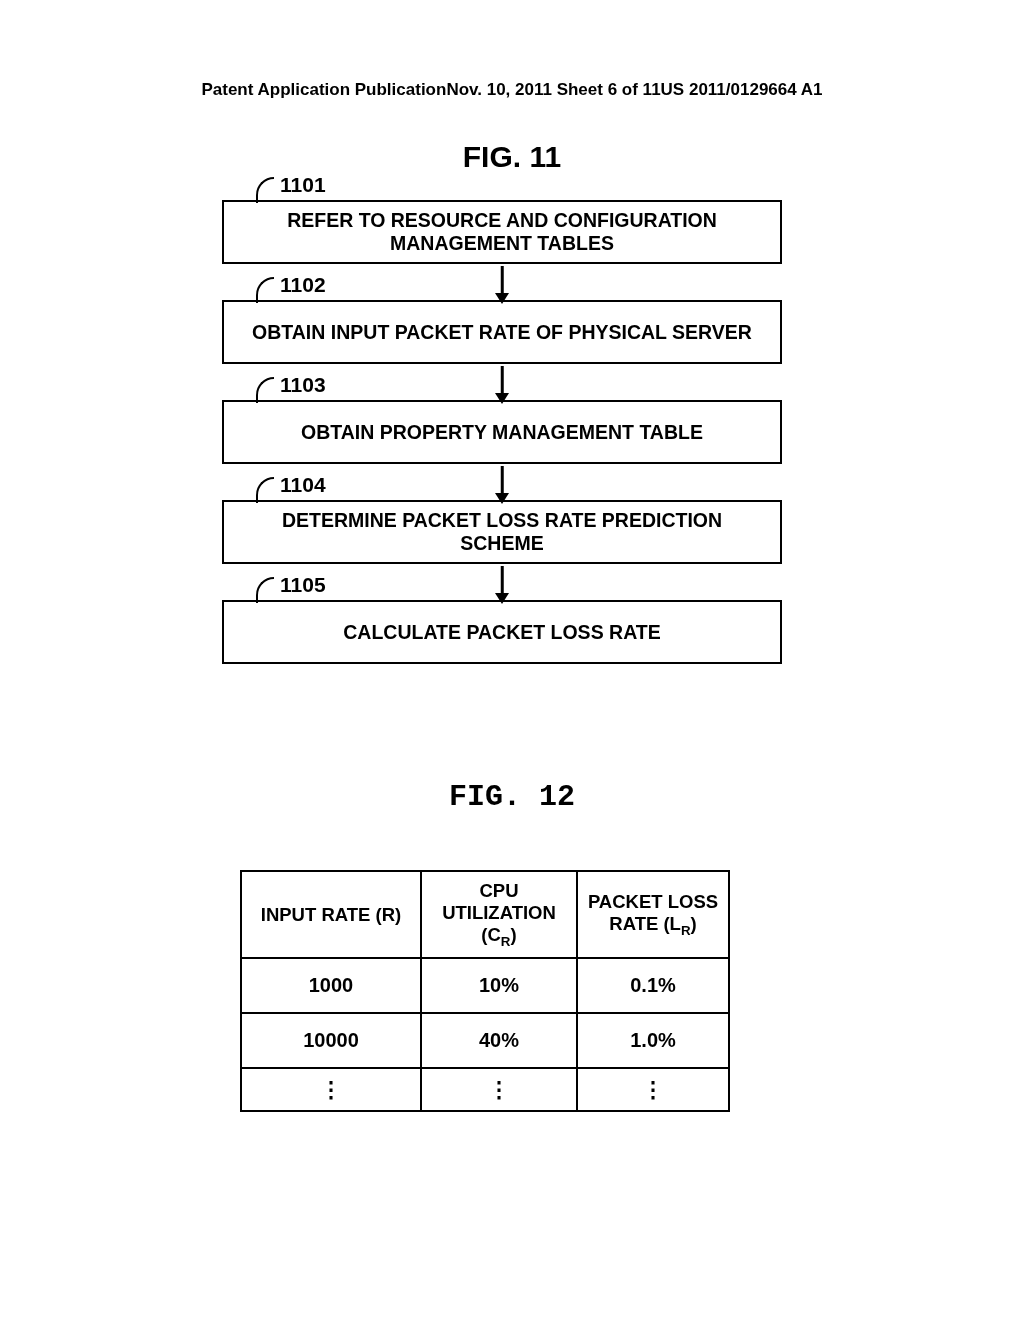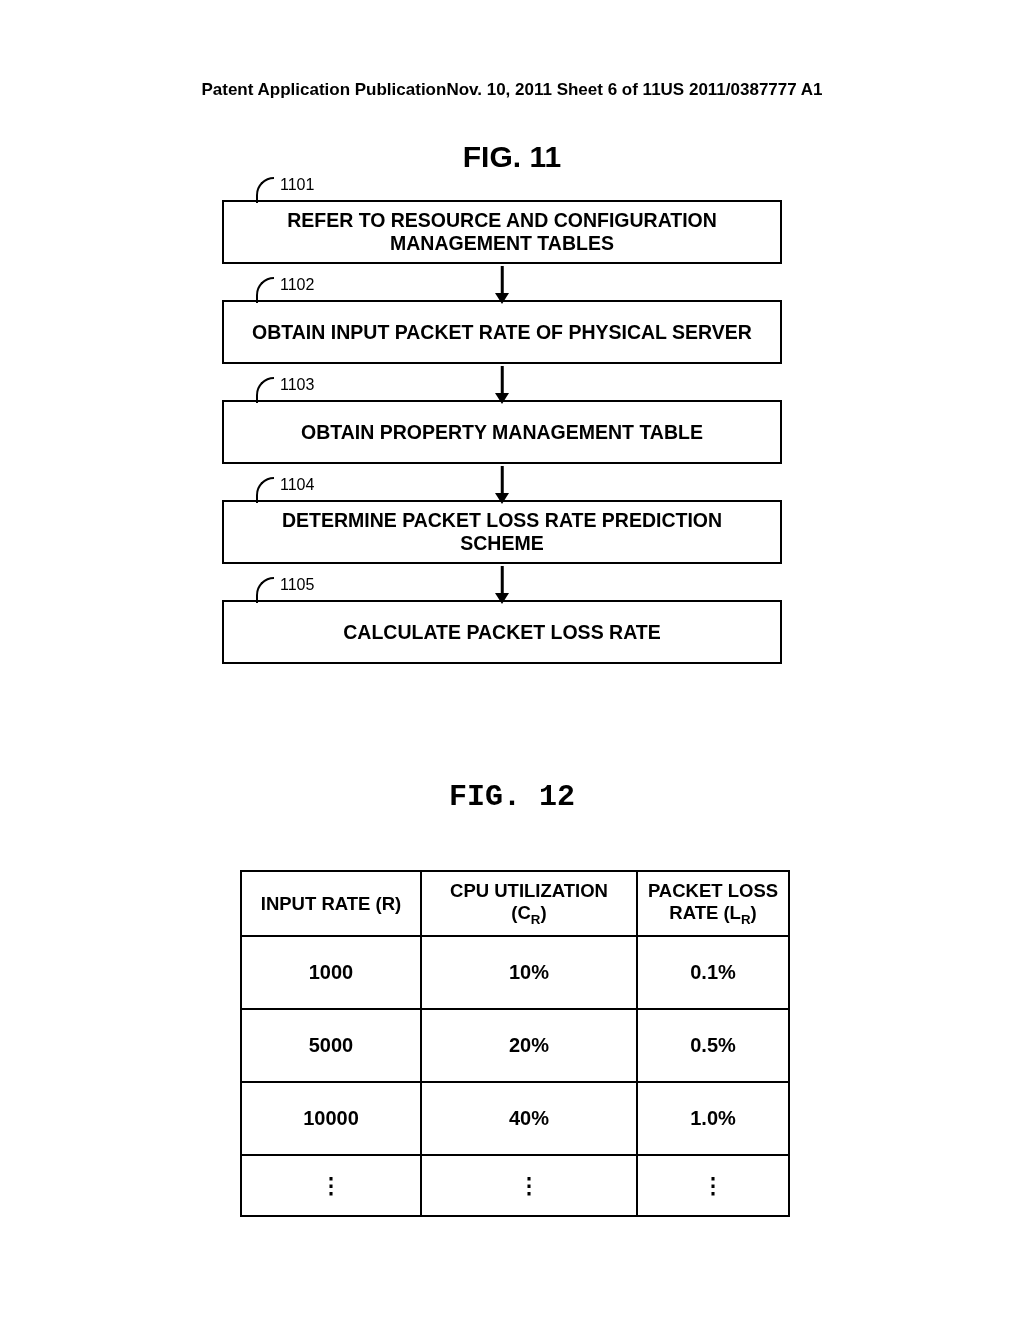--- a/index.html
+++ b/index.html
@@ -10,45 +10,45 @@
 .fig-title { text-align: center; font-size: 30px; font-weight: bold; position: absolute; width: 100%; }
 .fig11-title { top: 140px; }
 .fig12-title { top: 780px; font-family: Liberation Mono, monospace; }
 
 .flowchart { position: absolute; top: 200px; left: 222px; width: 580px; }
 .flow-box { border: 2.5px solid #000; width: 560px; min-height: 64px; display:flex; align-items:center; justify-content:center; text-align: center; font-size: 19.5px; font-weight: bold; padding: 7px 22px; line-height: 1.18; margin-bottom: 36px; font-family: Arial, Helvetica, sans-serif; position: relative; }
 .flow-box:last-child { margin-bottom: 0; }
 
 .ref-row { position: absolute; left: 32px; top: -30px; display:flex; align-items:center; height:30px; }
 .ref-leader { width: 18px; height: 26px; border-left: 2px solid #000; border-top: 2px solid #000; border-top-left-radius: 18px; margin-top:6px; }
-.ref-num { font-size: 16px; font-weight: normal; margin-left: 6px; margin-top:-3px; }
+.ref-num { font-size: 21px; font-weight: bold; margin-left: 6px; margin-top:-3px; }
 
 .arrow { position: absolute; left: 50%; top: -36px; width:0; height:0; }
 .arrow-line { position:absolute; left:0; top:0; width:2.5px; height:28px; background:#000; transform: translateX(-50%); }
 .arrow-head { position:absolute; left:0; top:27px; width:0; height:0; border-left:7px solid transparent; border-right:7px solid transparent; border-top:11px solid #000; transform: translateX(-50%); }
 
 .table-wrap { position: absolute; top: 870px; left: 240px; }
 table { border-collapse: collapse; }
 th, td { border: 2.5px solid #000; text-align:center; vertical-align: middle; font-weight: bold; }
 th { font-size: 18.5px; padding: 8px 8px; line-height:1.18; }
-td { font-size: 20px; padding: 24px 10px; }
+td { font-size: 20px; padding: 15px 10px; }
 .col-r { width: 180px; border-radius: 18px; }
-.col-c { width: 216px; }
+.col-c { width: 156px; }
 .col-l { width: 152px; }
 .vdots { font-size: 22px; line-height: 0.5; letter-spacing:0; }
 .sub { font-size: 0.72em; vertical-align: sub; }
 </style>
 </head>
 <body>
 <div class="page">
 
 <div class="header">
   <span>Patent Application Publication</span>
   <span>Nov. 10, 2011  Sheet 6 of 11</span>
-  <span>US 2011/0387777 A1</span>
+  <span>US 2011/0129664 A1</span>
 </div>
 
 <div class="fig-title fig11-title">FIG. 11</div>
 
 <div class="flowchart">
 
   <div class="flow-box">
     <div class="ref-row">
       <div class="ref-leader"></div>
       <span class="ref-num">1101</span>
@@ -121,25 +121,20 @@
   </th>
 </tr>
 </thead>
 <tbody>
 <tr>
   <td>1000</td>
   <td>10%</td>
   <td>0.1%</td>
 </tr>
 <tr>
-  <td>5000</td>
-  <td>20%</td>
-  <td>0.5%</td>
-</tr>
-<tr>
   <td>10000</td>
   <td>40%</td>
   <td>1.0%</td>
 </tr>
 <tr>
   <td class="vdots">⋮</td>
   <td class="vdots">⋮</td>
   <td class="vdots">⋮</td>
 </tr>
 </tbody>

